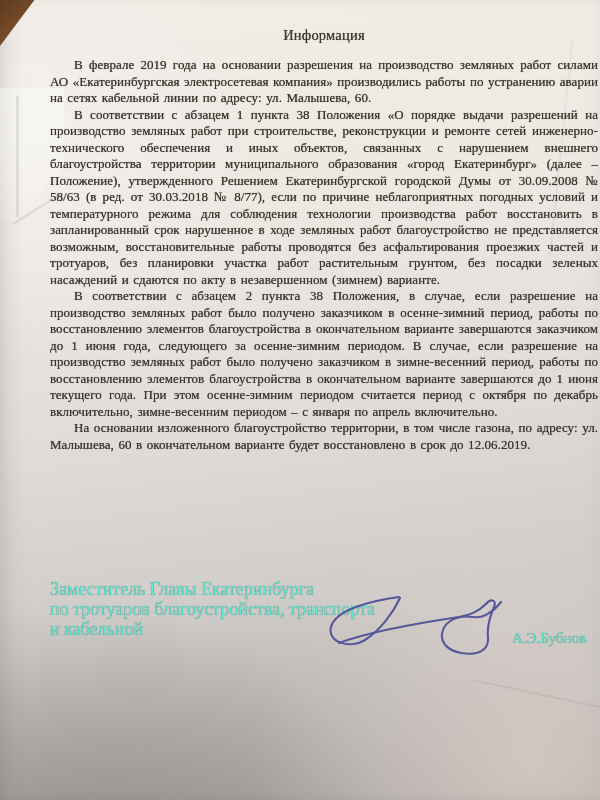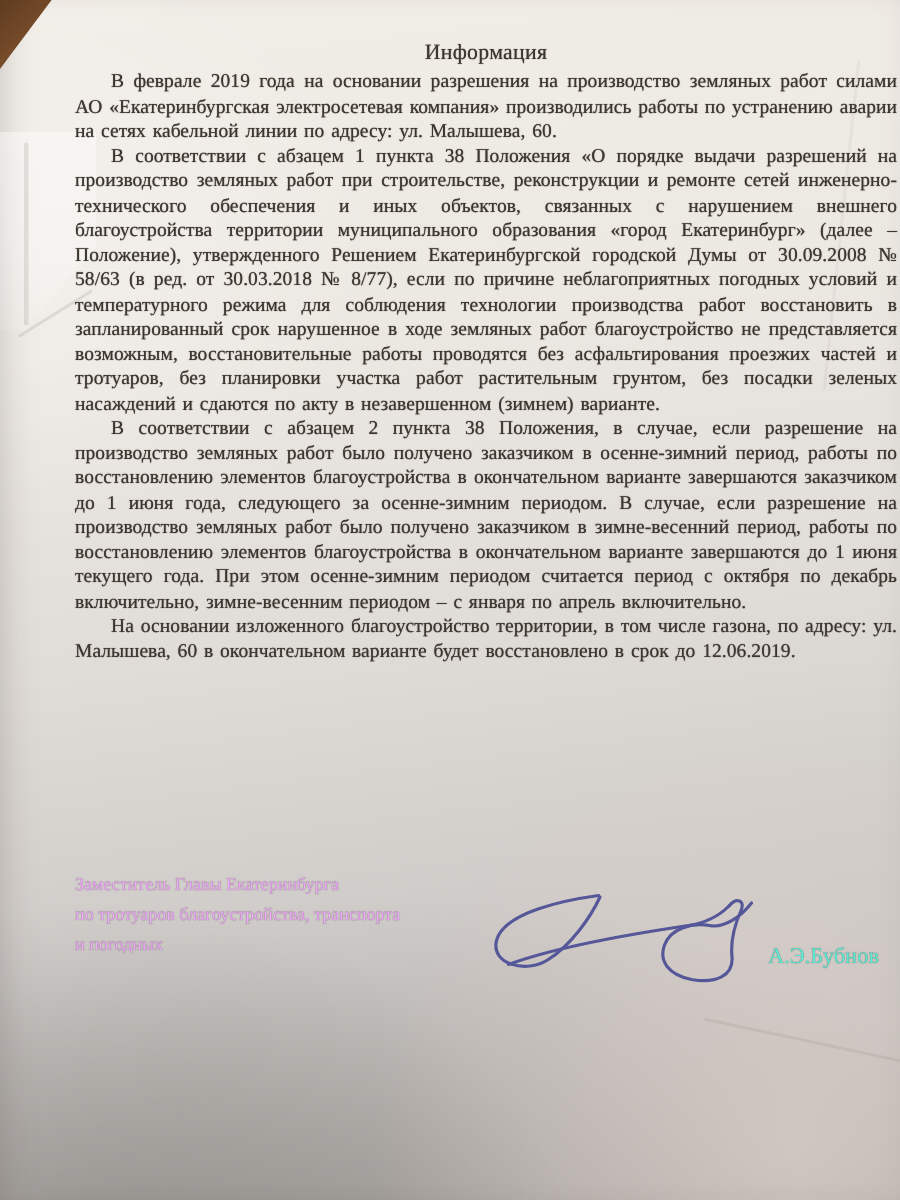--- a/index.html
+++ b/index.html
@@ -56,31 +56,31 @@
     text-shadow:0 0 0.7px rgba(60,54,47,0.85);
   }
   .doc-title{
     margin:0;padding-top:3px;
     font-size:14.5px;font-weight:normal;line-height:21px;
     text-align:center;letter-spacing:0.2px;
   }
   .doc-subtitle{
     margin:0;font-size:14px;line-height:21px;text-align:center;letter-spacing:0.1px;
   }
-  .body-text{}
+  .body-text{margin-top:11px;}
   .body-text p{
     margin:0;
     font-size:13px;line-height:16.5px;
     text-align:justify;text-indent:24px;
     word-spacing:1.2px;letter-spacing:0.05px;
     hyphens:none;
   }
   .sig-block{
     position:absolute;left:50px;top:579px;width:330px;
-    font-size:12px;line-height:20px;color:#f0abfc;
+    font-size:18px;line-height:20px;color:#5eead4;
     text-shadow:0 0 0.7px rgba(60,54,47,0.85);
   }
   .sig-name{
     position:absolute;left:512px;top:630px;
     font-size:15px;color:#5eead4;white-space:nowrap;
     text-shadow:0 0 0.7px rgba(60,54,47,0.85);
   }
   .sig-ink{
     position:absolute;left:315px;top:583px;width:200px;height:80px;
   }
@@ -104,21 +104,21 @@
       <p>В феврале 2019 года на основании разрешения на производство земляных работ силами АО «Екатеринбургская электросетевая компания» производились работы по устранению аварии на сетях кабельной линии по адресу: ул. Малышева, 60.</p>
       <p>В соответствии с абзацем 1 пункта 38 Положения «О порядке выдачи разрешений на производство земляных работ при строительстве, реконструкции и ремонте сетей инженерно-технического обеспечения и иных объектов, связанных с нарушением внешнего благоустройства территории муниципального образования «город Екатеринбург» (далее – Положение), утвержденного Решением Екатеринбургской городской Думы от 30.09.2008 № 58/63 (в ред. от 30.03.2018 № 8/77), если по причине неблагоприятных погодных условий и температурного режима для соблюдения технологии производства работ восстановить в запланированный срок нарушенное в ходе земляных работ благоустройство не представляется возможным, восстановительные работы проводятся без асфальтирования проезжих частей и тротуаров, без планировки участка работ растительным грунтом, без посадки зеленых насаждений и сдаются по акту в незавершенном (зимнем) варианте.</p>
       <p>В соответствии с абзацем 2 пункта 38 Положения, в случае, если разрешение на производство земляных работ было получено заказчиком в осенне-зимний период, работы по восстановлению элементов благоустройства в окончательном варианте завершаются заказчиком до 1 июня года, следующего за осенне-зимним периодом. В случае, если разрешение на производство земляных работ было получено заказчиком в зимне-весенний период, работы по восстановлению элементов благоустройства в окончательном варианте завершаются до 1 июня текущего года. При этом осенне-зимним периодом считается период с октября по декабрь включительно, зимне-весенним периодом – с января по апрель включительно.</p>
       <p>На основании изложенного благоустройство территории, в том числе газона, по адресу: ул. Малышева, 60 в окончательном варианте будет восстановлено в срок до 12.06.2019.</p>
     </div>
   </div>
 
   <div class="sig-block">
     <div>Заместитель Главы Екатеринбурга</div>
     <div>по тротуаров благоустройства, транспорта</div>
-    <div>и погодных</div>
+    <div>и кабельной</div>
   </div>
 
   <svg class="sig-ink" viewBox="315 583 200 80" xmlns="http://www.w3.org/2000/svg">
     <g fill="none" stroke-width="2.1" stroke-linecap="round" stroke-linejoin="round" opacity="0.92">
       <path d="M 399 597 C 377 600 336 608 331 627 C 327 643 351 649 365 640 C 381 630 394 611 400 598" stroke="#4b4e96"></path>
       <path d="M 339 643 C 374 630 432 621 459 617 C 472 615 480 610 486 604" stroke="#4b4e96"></path>
       <path d="M 486 604 C 491 598 497 600 494 607 C 490 616 487 628 488 638 C 489 650 478 656 461 653 C 446 650 439 641 443 630 C 447 619 461 615 473 617 C 483 619 494 611 501 602" stroke="#4b4e96"></path>
     </g>
   </svg>
 

